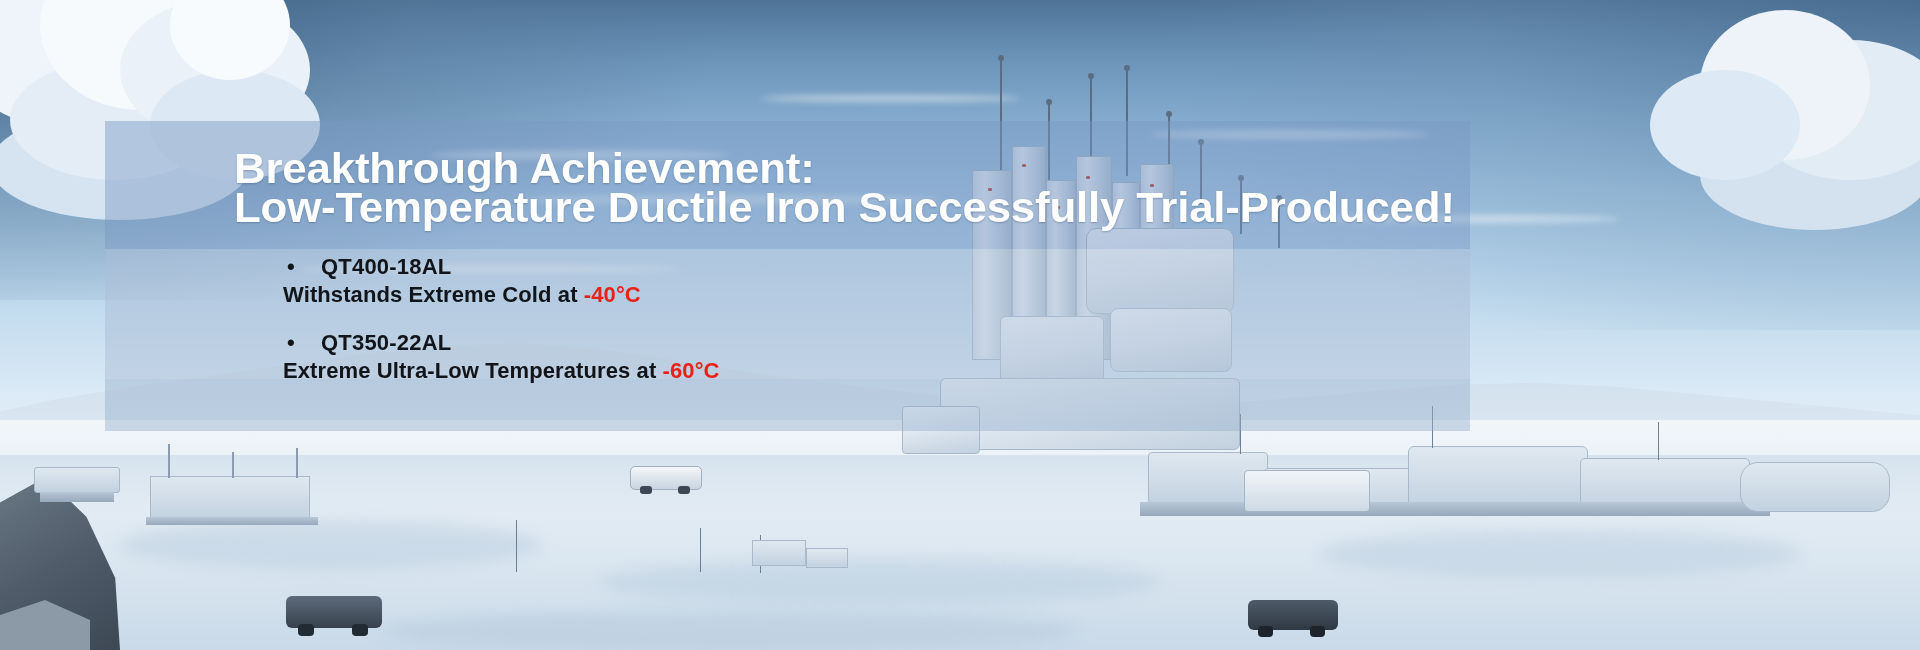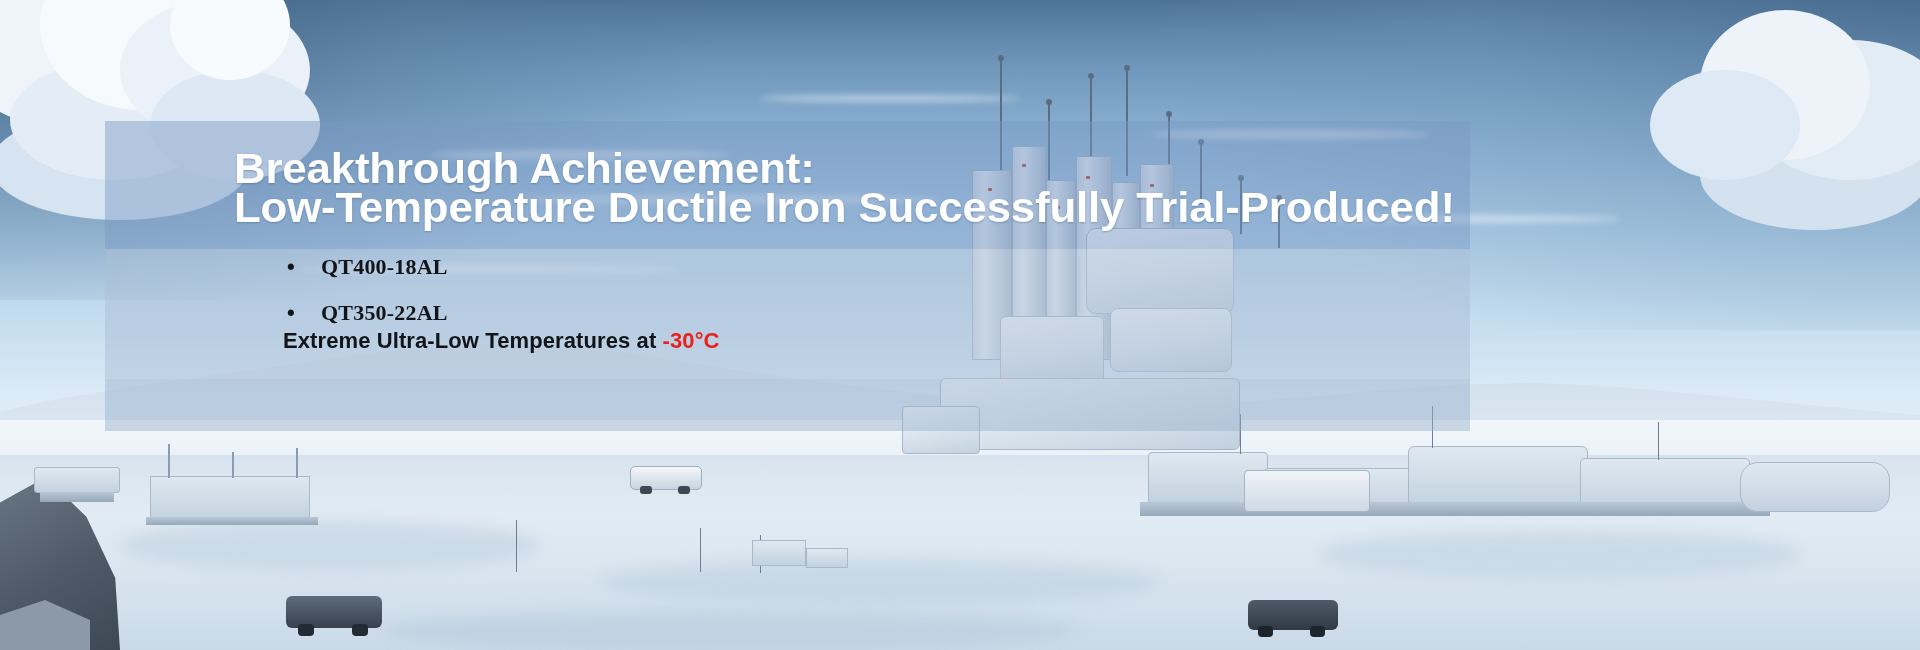--- a/index.html
+++ b/index.html
@@ -162,21 +162,21 @@
   }
   .bullet-block { margin-bottom:20px; }
   .bullet-row {
     display:flex; align-items:baseline;
     padding-left:182px;
   }
   .bullet-dot {
     width:34px; flex:0 0 34px;
     font-size:22px; line-height:26px; color:#111418;
   }
-  .bullet-grade { font-size:22px; line-height:26px; letter-spacing:0.2px;font-family:Liberation Serif, serif; }
+  .bullet-grade { font-size:22px; line-height:26px; letter-spacing:0.2px; }
   .bullet-desc {
     padding-left:178px;
     font-size:22px; line-height:30px;
     letter-spacing:0.1px;
   }
   .temp { color:#e8221b; }
 </style>
 </head>
 <body>
 
@@ -306,24 +306,25 @@
     <span class="hl-line">Low-Temperature Ductile Iron Successfully Trial-Produced!</span>
   </div>
 
   <div id="bullets">
 
     <div class="bullet-block">
       <div class="bullet-row">
         <span class="bullet-dot">•</span>
         <span class="bullet-grade">QT400-18AL</span>
       </div>
+      <div class="bullet-desc"><span>Withstands Extreme Cold at </span><span class="temp">-40°C</span></div>
     </div>
 
     <div class="bullet-block">
       <div class="bullet-row">
         <span class="bullet-dot">•</span>
         <span class="bullet-grade">QT350-22AL</span>
       </div>
-      <div class="bullet-desc"><span>Extreme Ultra-Low Temperatures at </span><span class="temp">-30°C</span></div>
+      <div class="bullet-desc"><span>Extreme Ultra-Low Temperatures at </span><span class="temp">-60°C</span></div>
     </div>
 
   </div>
 </div>
 
 </body></html>

